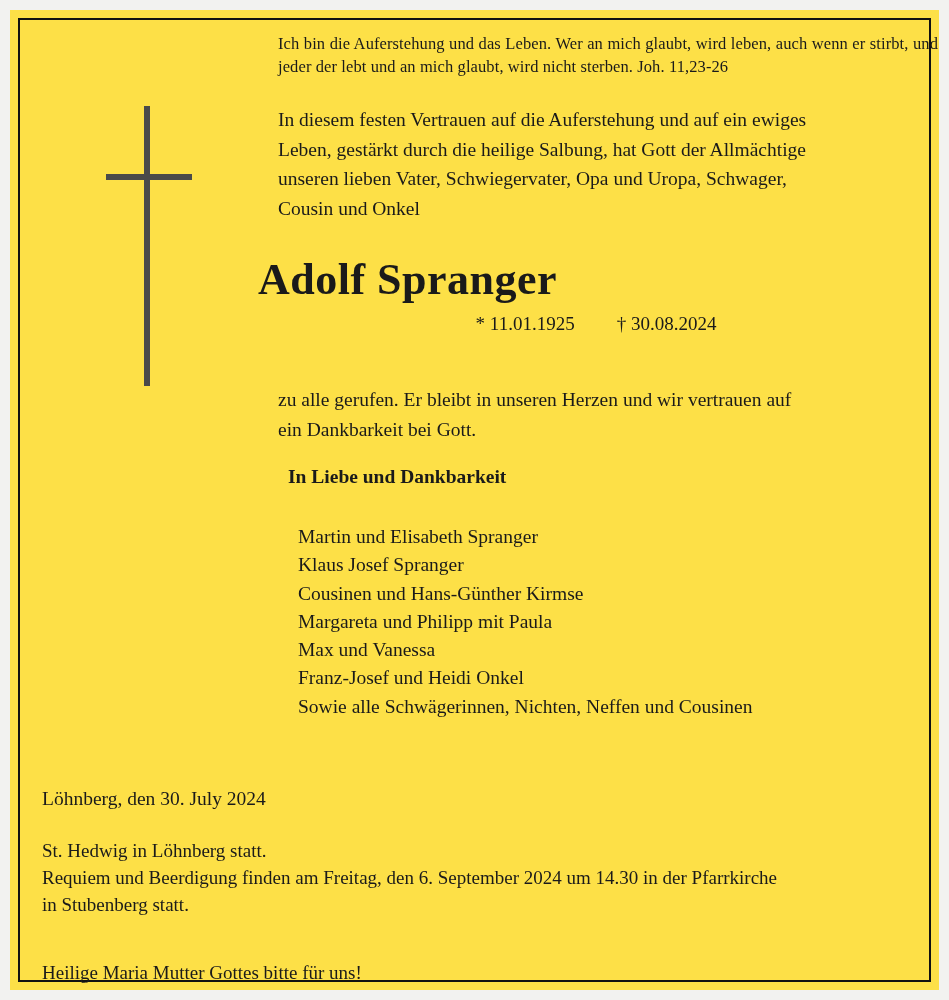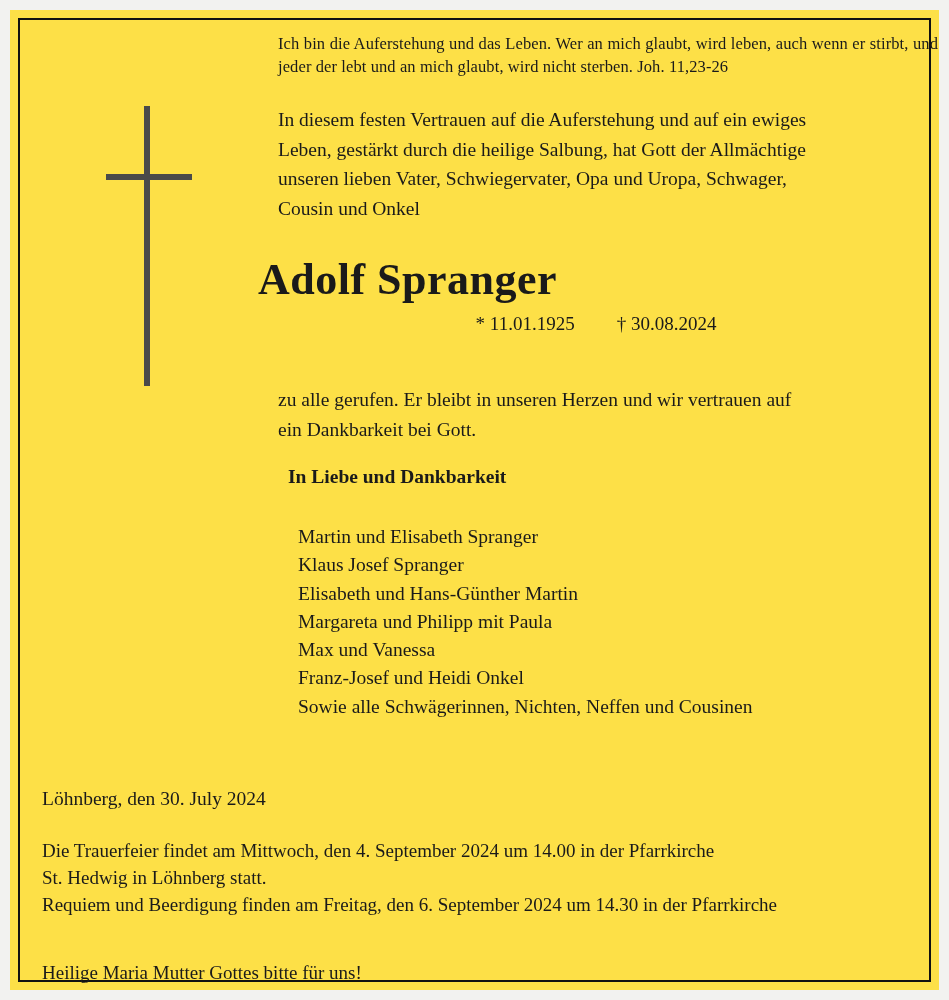--- a/index.html
+++ b/index.html
@@ -186,31 +186,31 @@
     <div class="after">
       <div>zu alle gerufen. Er bleibt in unseren Herzen und wir vertrauen auf</div>
       <div class="after-last">ein Dankbarkeit bei Gott.</div>
     </div>
 
     <div class="thanks">In Liebe und Dankbarkeit</div>
 
     <div class="family">
       <div>Martin und Elisabeth Spranger</div>
       <div>Klaus Josef Spranger</div>
-      <div>Elisabeth und Hans-Günther Martin</div>
+      <div>Cousinen und Hans-Günther Kirmse</div>
       <div>Margareta und Philipp mit Paula</div>
       <div>Max und Vanessa</div>
       <div>Franz-Josef und Heidi Onkel</div>
       <div>Sowie alle Schwägerinnen, Nichten, Neffen und Cousinen</div>
     </div>
 
     <div class="place-date">Löhnberg, den 30. July 2024</div>
 
     <div class="service">
-      <div>Die Trauerfeier findet am Mittwoch, den 4. September 2024 um 14.00 in der Pfarrkirche</div>
       <div>St. Hedwig in Löhnberg statt.</div>
       <div>Requiem und Beerdigung finden am Freitag, den 6. September 2024 um 14.30 in der Pfarrkirche</div>
+      <div>in Stubenberg statt.</div>
     </div>
 
     <div class="closing">Heilige Maria Mutter Gottes bitte für uns!</div>
 
   </div>
 </div>
 
 </body></html>

